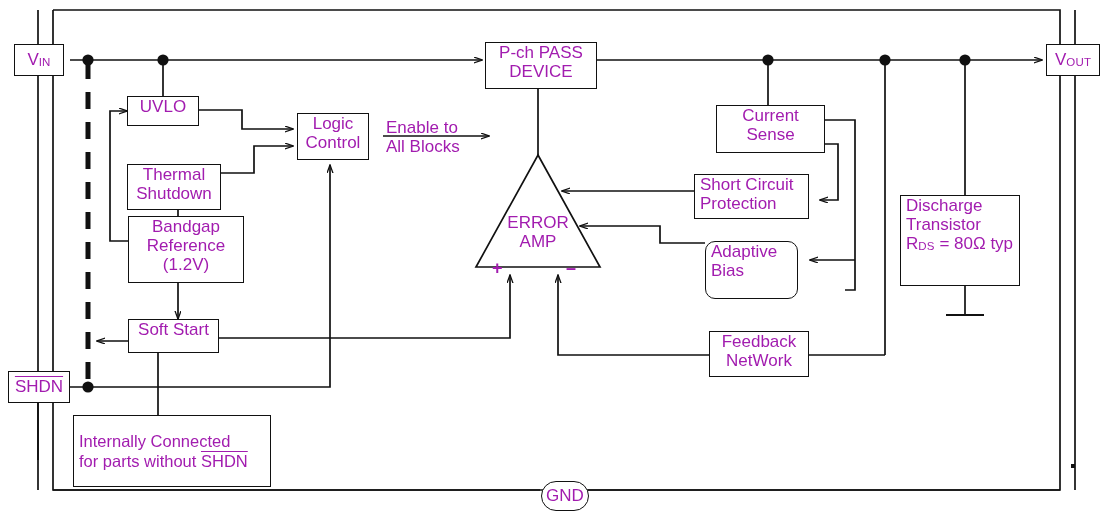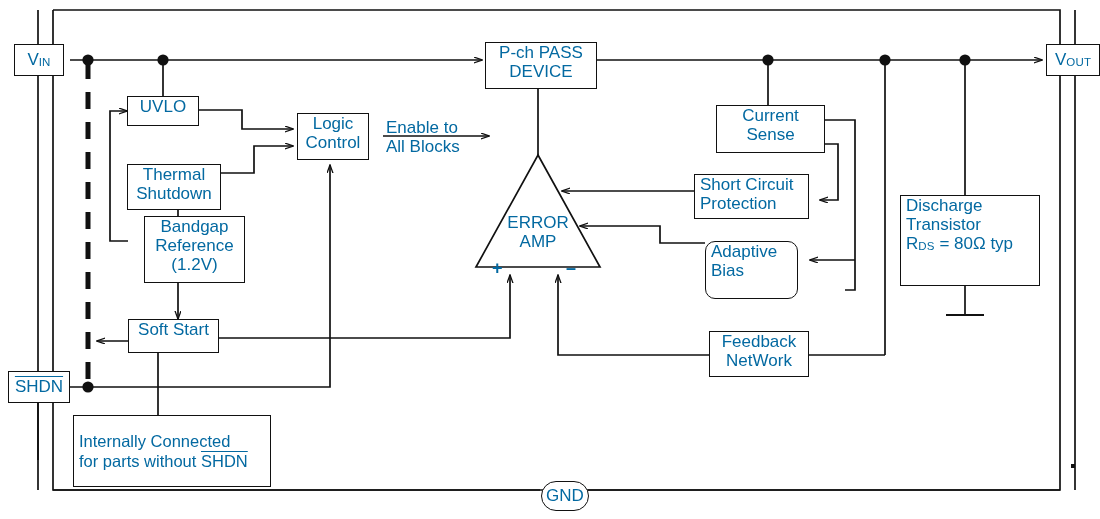--- a/index.html
+++ b/index.html
@@ -1,17 +1,17 @@
 <!DOCTYPE html>
 <html><head>
 <meta charset="utf-8">
 <style>
   html,body{margin:0;padding:0;background:#ffffff;}
   #root{position:relative;width:1100px;height:519px;background:#ffffff;
-        font-family:"Liberation Sans","DejaVu Sans",sans-serif;color:#0369a1;}
+        font-family:"Liberation Sans","DejaVu Sans",sans-serif;color:#a21caf;}
   svg{position:absolute;left:0;top:0;width:1100px;height:519px;}
   .blk{position:absolute;border:1.6px solid #111;background:#fff;box-sizing:border-box;
        display:flex;flex-direction:column;align-items:center;
        line-height:1.12;text-align:center;font-size:17px;z-index:5;}
   .blk.lefty{align-items:flex-start;padding-left:5px;text-align:left;}
   .port{position:absolute;border:1.6px solid #111;background:#fff;box-sizing:border-box;
         display:flex;align-items:center;justify-content:center;font-size:17px;z-index:6;}
   .note{position:absolute;border:1.2px solid #111;background:#fff;box-sizing:border-box;
         padding:15px 5px;font-size:16.5px;line-height:1.22;z-index:7;text-align:left;}
   .lbl{position:absolute;font-size:17px;line-height:1.12;z-index:7;background:transparent;}
@@ -117,21 +117,21 @@
 
   <div class="blk" style="left:127px;top:96px;width:72px;height:30px;">
     <span>UVLO</span>
   </div>
 
   <div class="blk" style="left:127px;top:164px;width:94px;height:46px;">
     <span>Thermal</span>
     <span>Shutdown</span>
   </div>
 
-  <div class="blk" style="left:144px;top:216px;width:101px;height:67px;">
+  <div class="blk" style="left:128px;top:216px;width:116px;height:67px;">
     <span>Bandgap</span>
     <span>Reference</span>
     <span>(1.2V)</span>
   </div>
 
   <div class="blk" style="left:128px;top:319px;width:91px;height:34px;">
     <span>Soft Start</span>
   </div>
 
   <div class="blk" style="left:297px;top:113px;width:72px;height:47px;">
@@ -164,21 +164,21 @@
   <div class="blk lefty" style="left:705px;top:241px;width:93px;height:58px;border-radius:10px;">
     <span>Adaptive</span>
     <span>Bias</span>
   </div>
 
   <div class="blk" style="left:709px;top:331px;width:100px;height:46px;">
     <span>Feedback</span>
     <span>NetWork</span>
   </div>
 
-  <div class="blk lefty" style="left:900px;top:195px;width:140px;height:91px;">
+  <div class="blk lefty" style="left:900px;top:195px;width:120px;height:91px;">
     <span>Discharge</span>
     <span>Transistor</span>
     <span><span>R</span><span class="sub">DS</span><span> = 80Ω typ</span></span>
   </div>
 
   <div class="lbl" style="left:386px;top:118px;">
     <div>Enable to</div>
     <div>All Blocks</div>
   </div>
 

